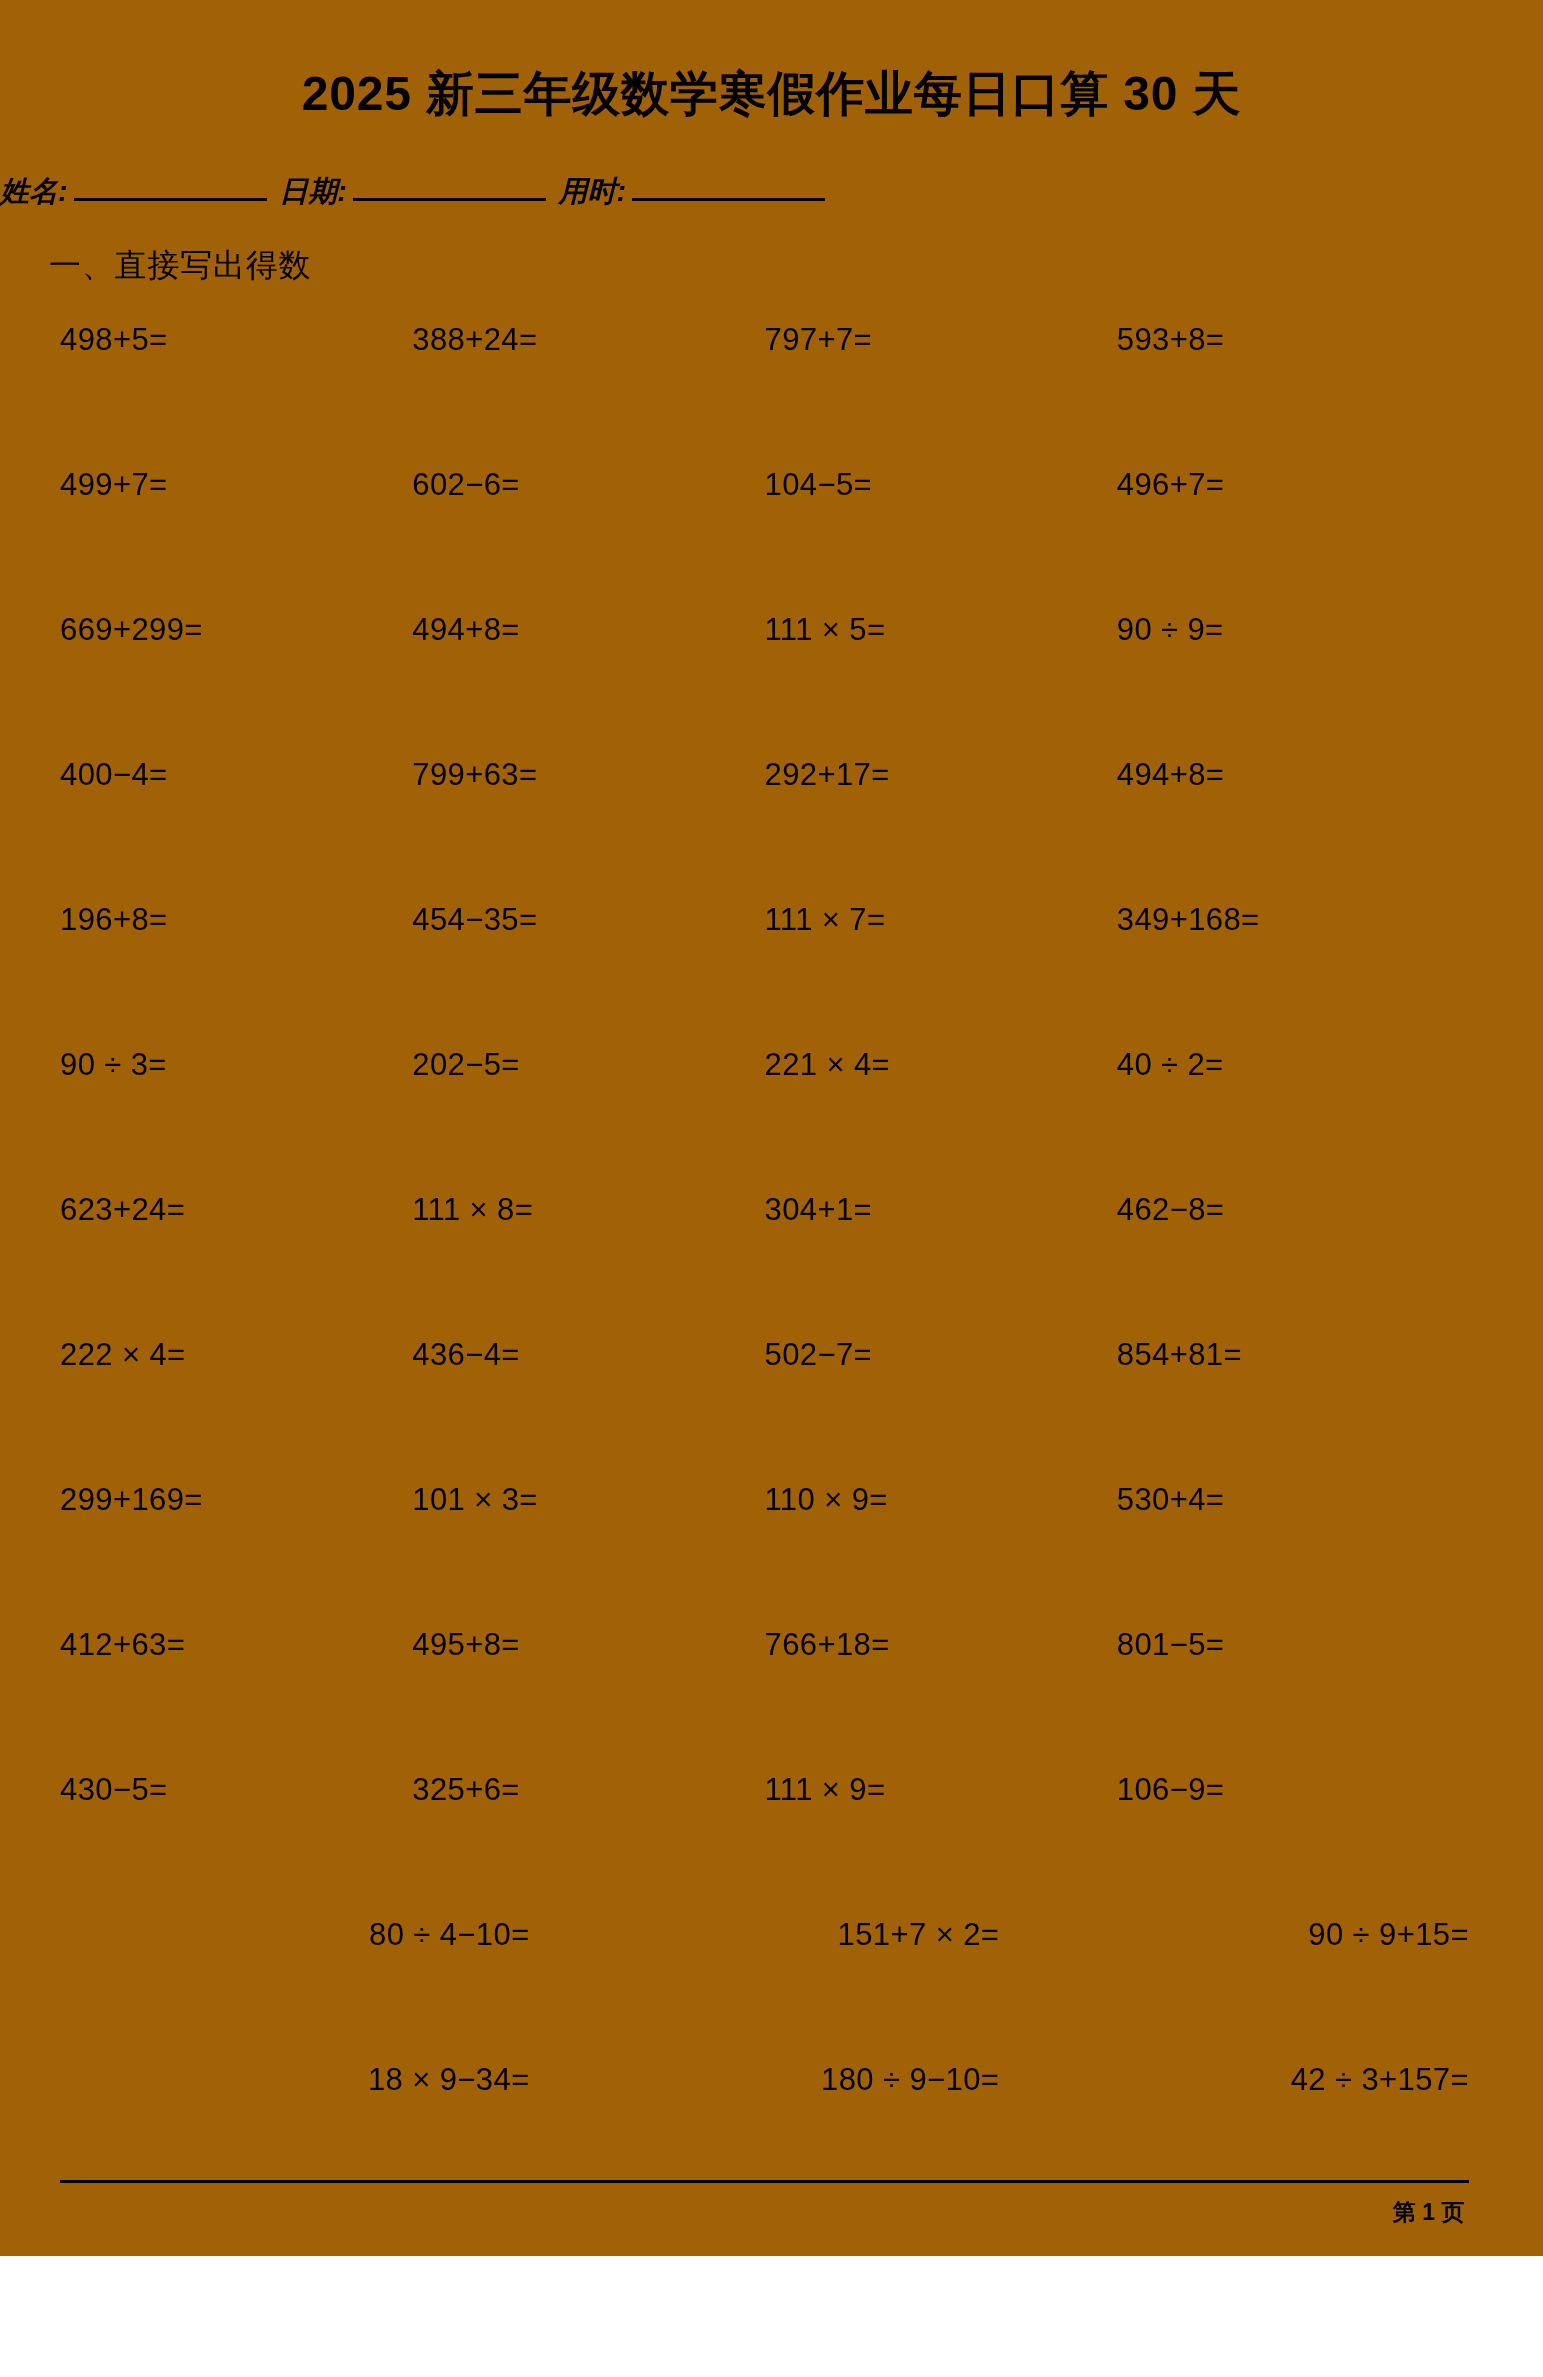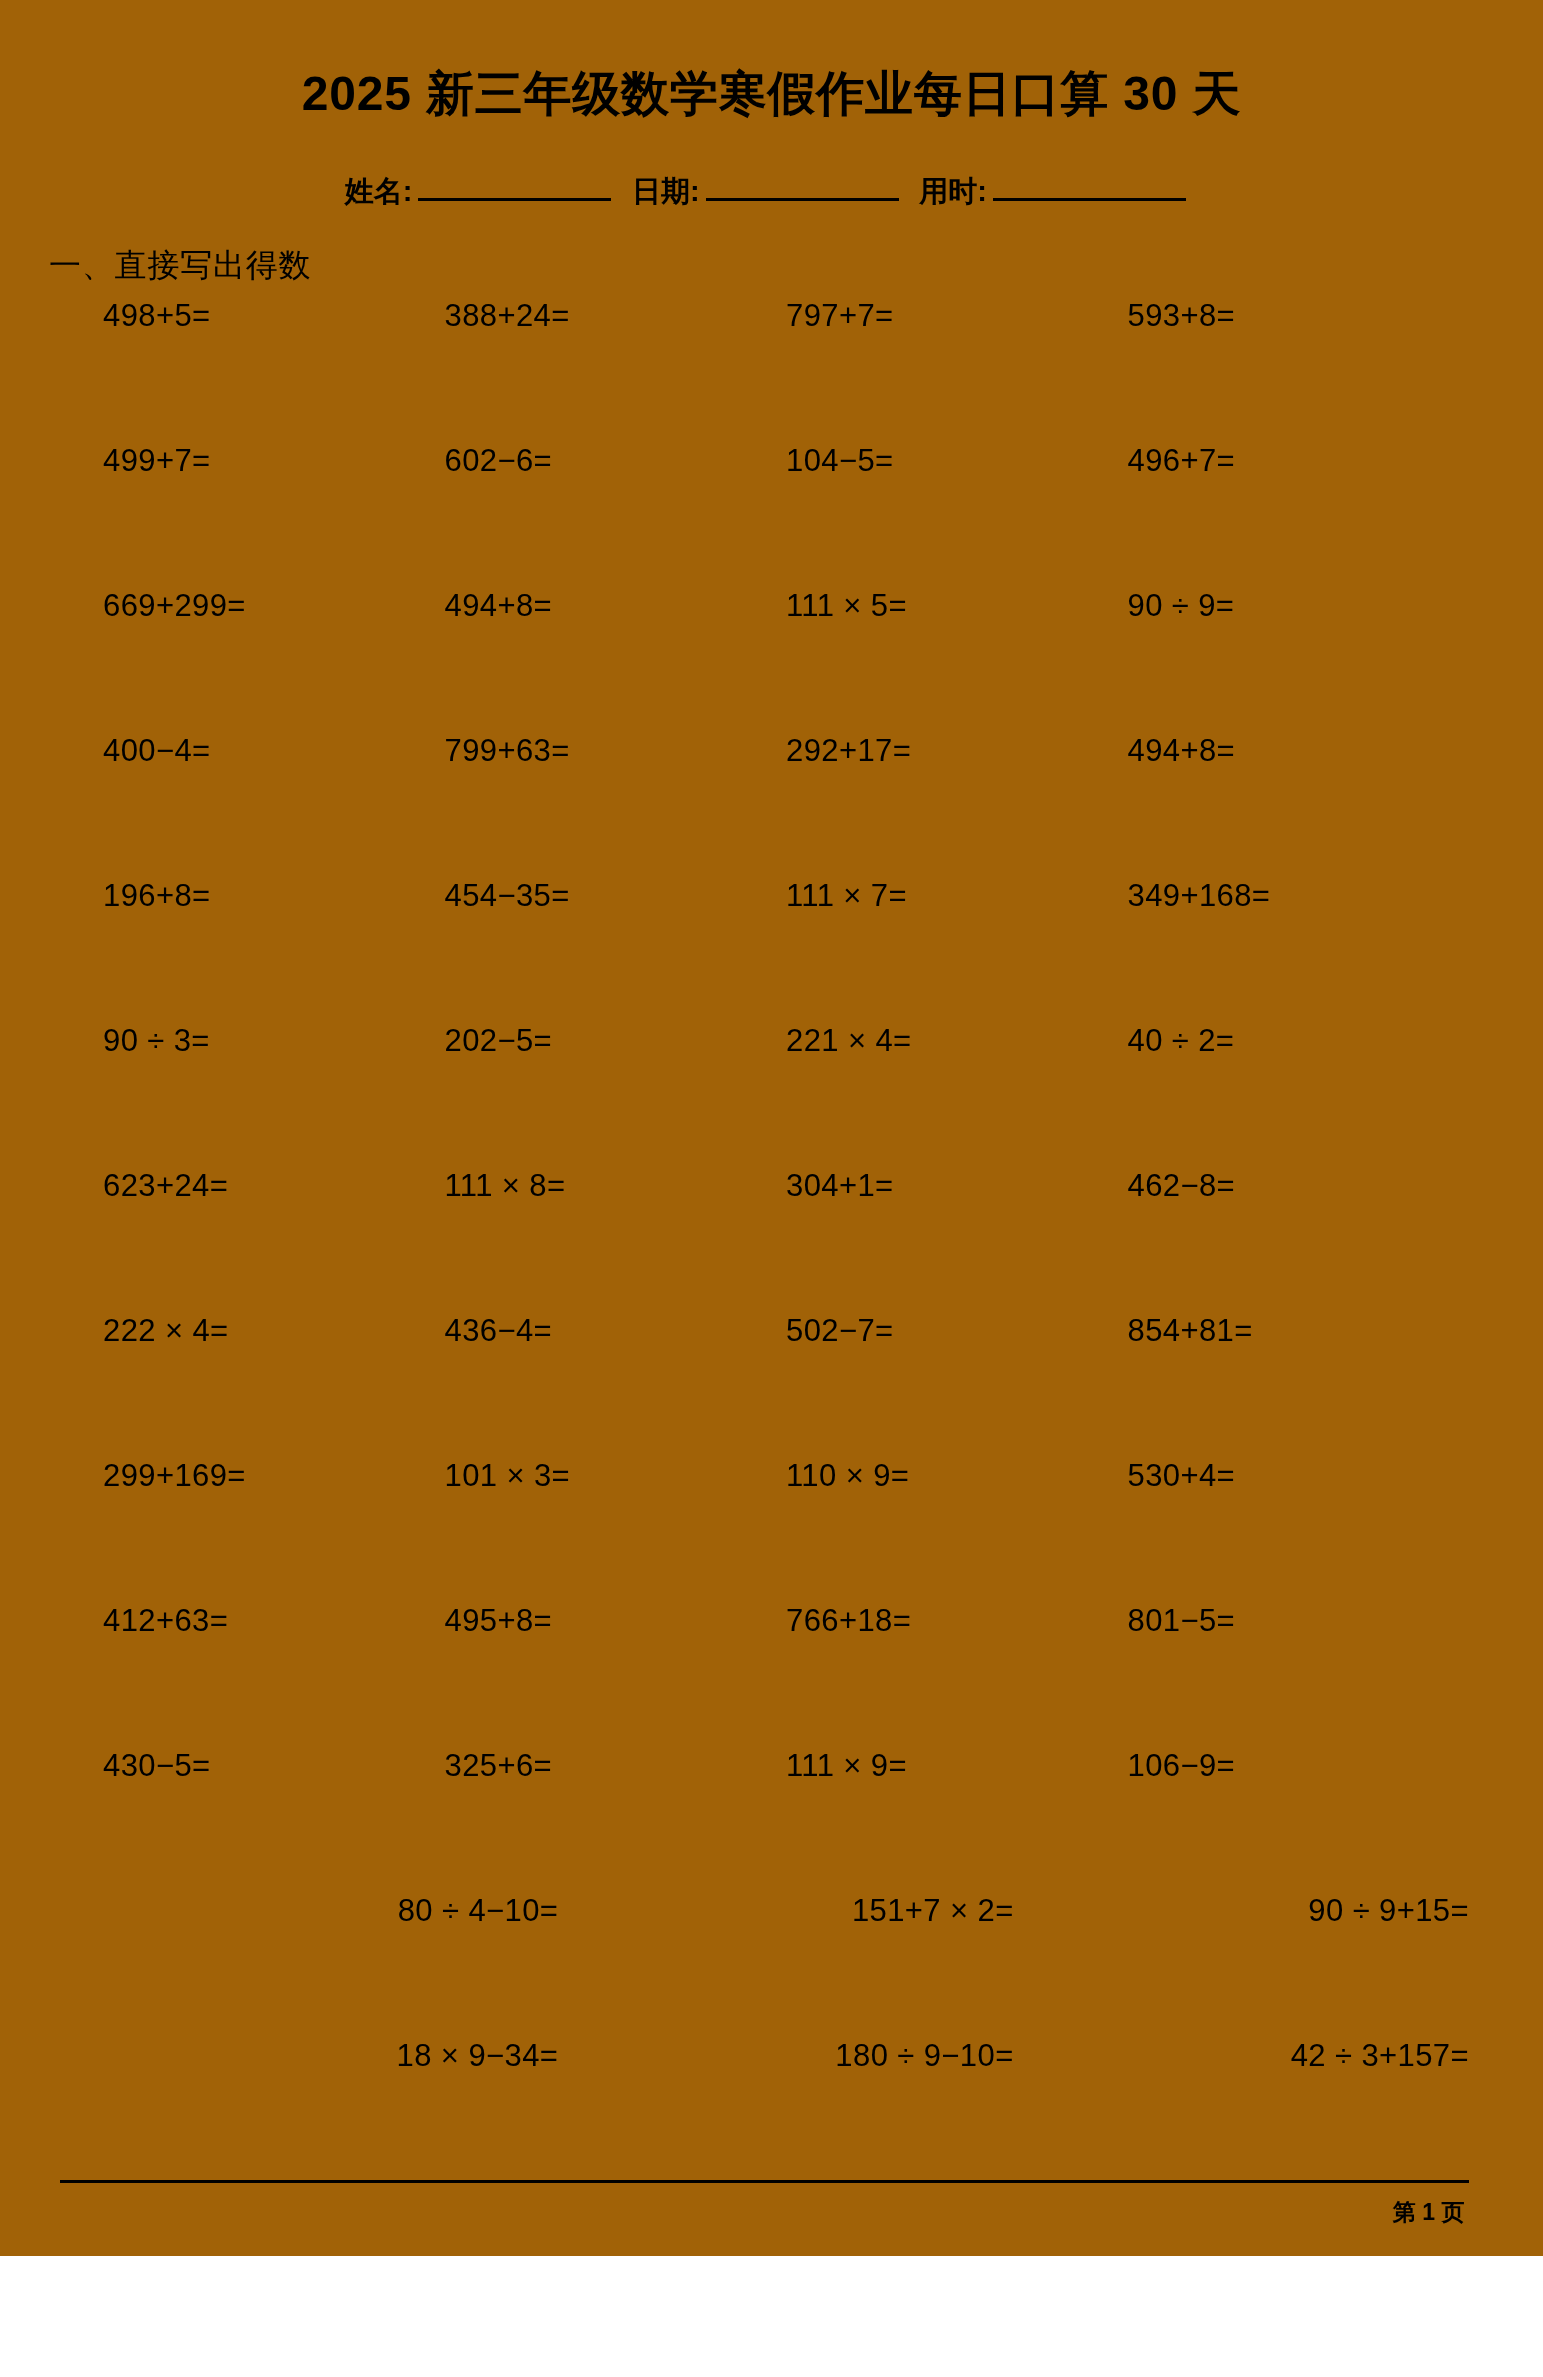--- a/index.html
+++ b/index.html
@@ -27,27 +27,27 @@
     font-weight: 700;
     letter-spacing: 0.8px;
     padding-top: 34px;
     line-height: 1.15;
     white-space: nowrap;
   }
 
   
   .meta-line {
     display: flex;
-    justify-content: center;
     align-items: baseline;
-    gap: 8px;
+    gap: 0px;
     margin-top: 48px;
     font-size: 29px;
     font-weight: 600;
     white-space: nowrap;
+    font-style: italic;
   }
   .meta-field {
     display: inline-flex;
     align-items: baseline;
   }
   .meta-label {
     font-size: 29px;
     font-weight: 600;
   }
   .meta-blank {
@@ -63,22 +63,22 @@
     margin-top: 32px;
     margin-left: 49px;
     font-size: 32px;
     font-weight: 400;
     letter-spacing: 0.8px;
     font-family: Liberation Serif, serif;
   }
 
   
   .problems {
-    margin-top: 12px;
-    padding-left: 103px;
+    margin-top: 36px;
+    padding-left: 60px;
     padding-right: 74px;
   }
   .prow {
     display: grid;
     height: 145px;
     align-items: start;
   }
   .prow.cols4 {
     grid-template-columns: repeat(4, 1fr);
   }

